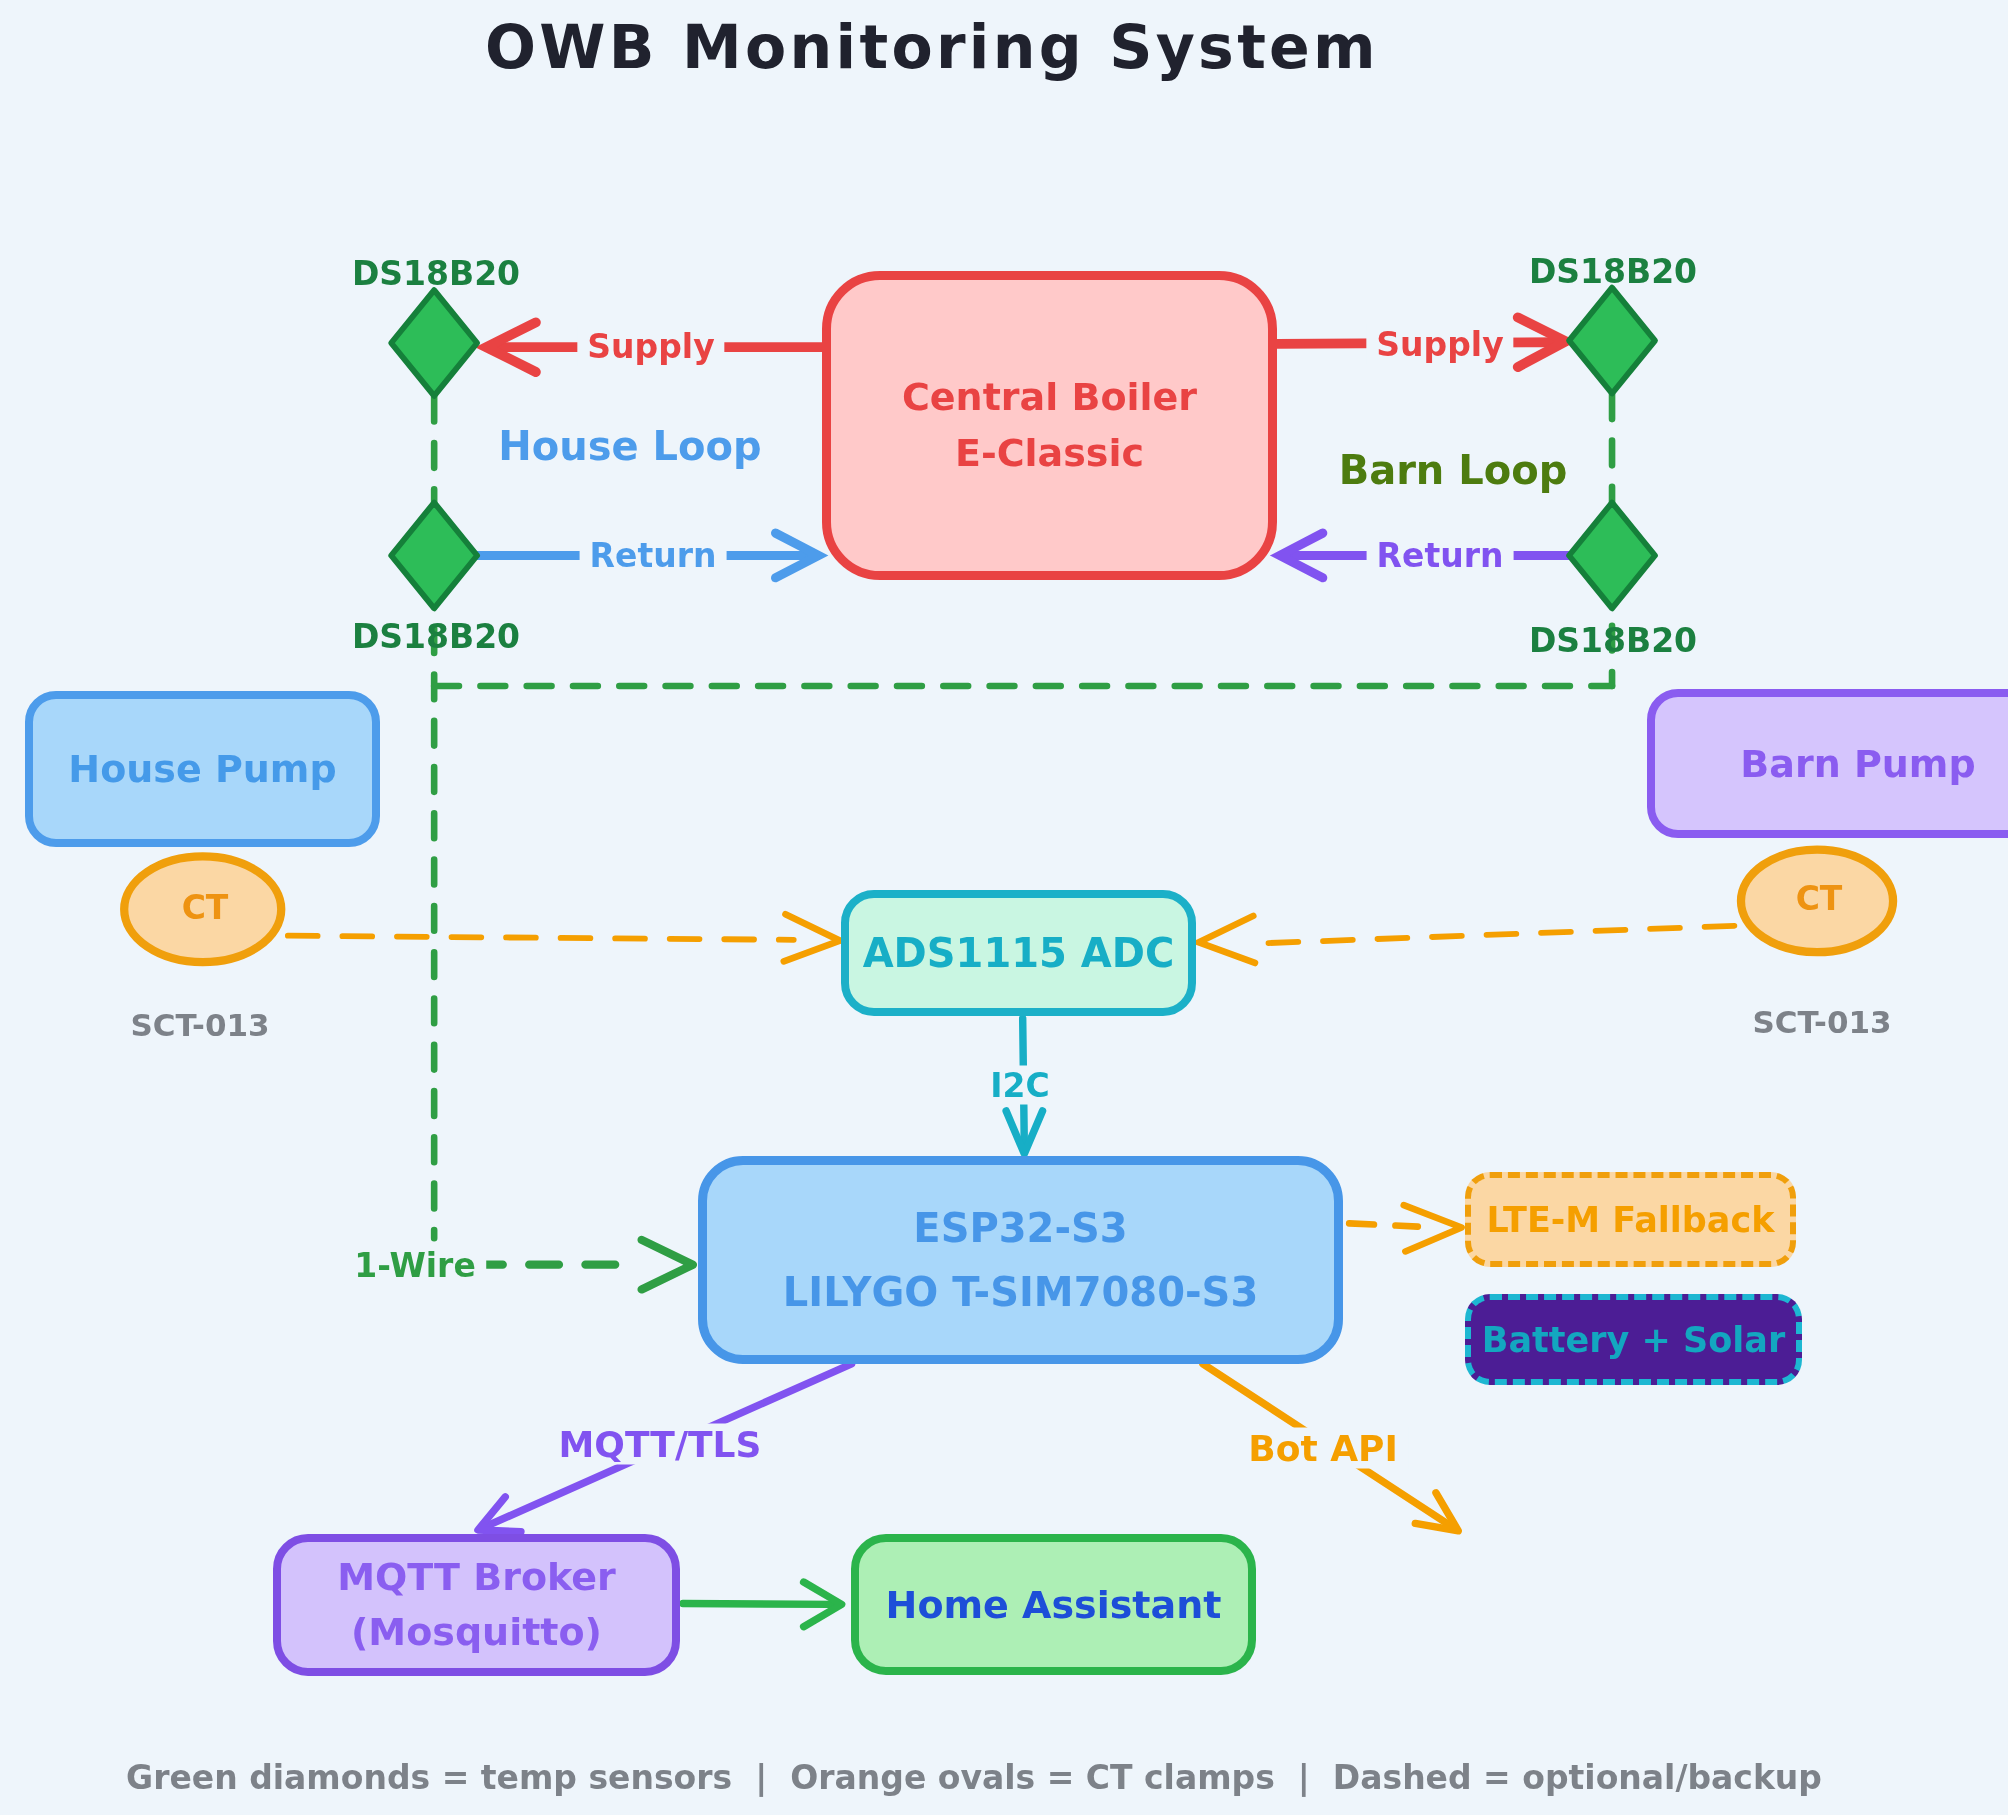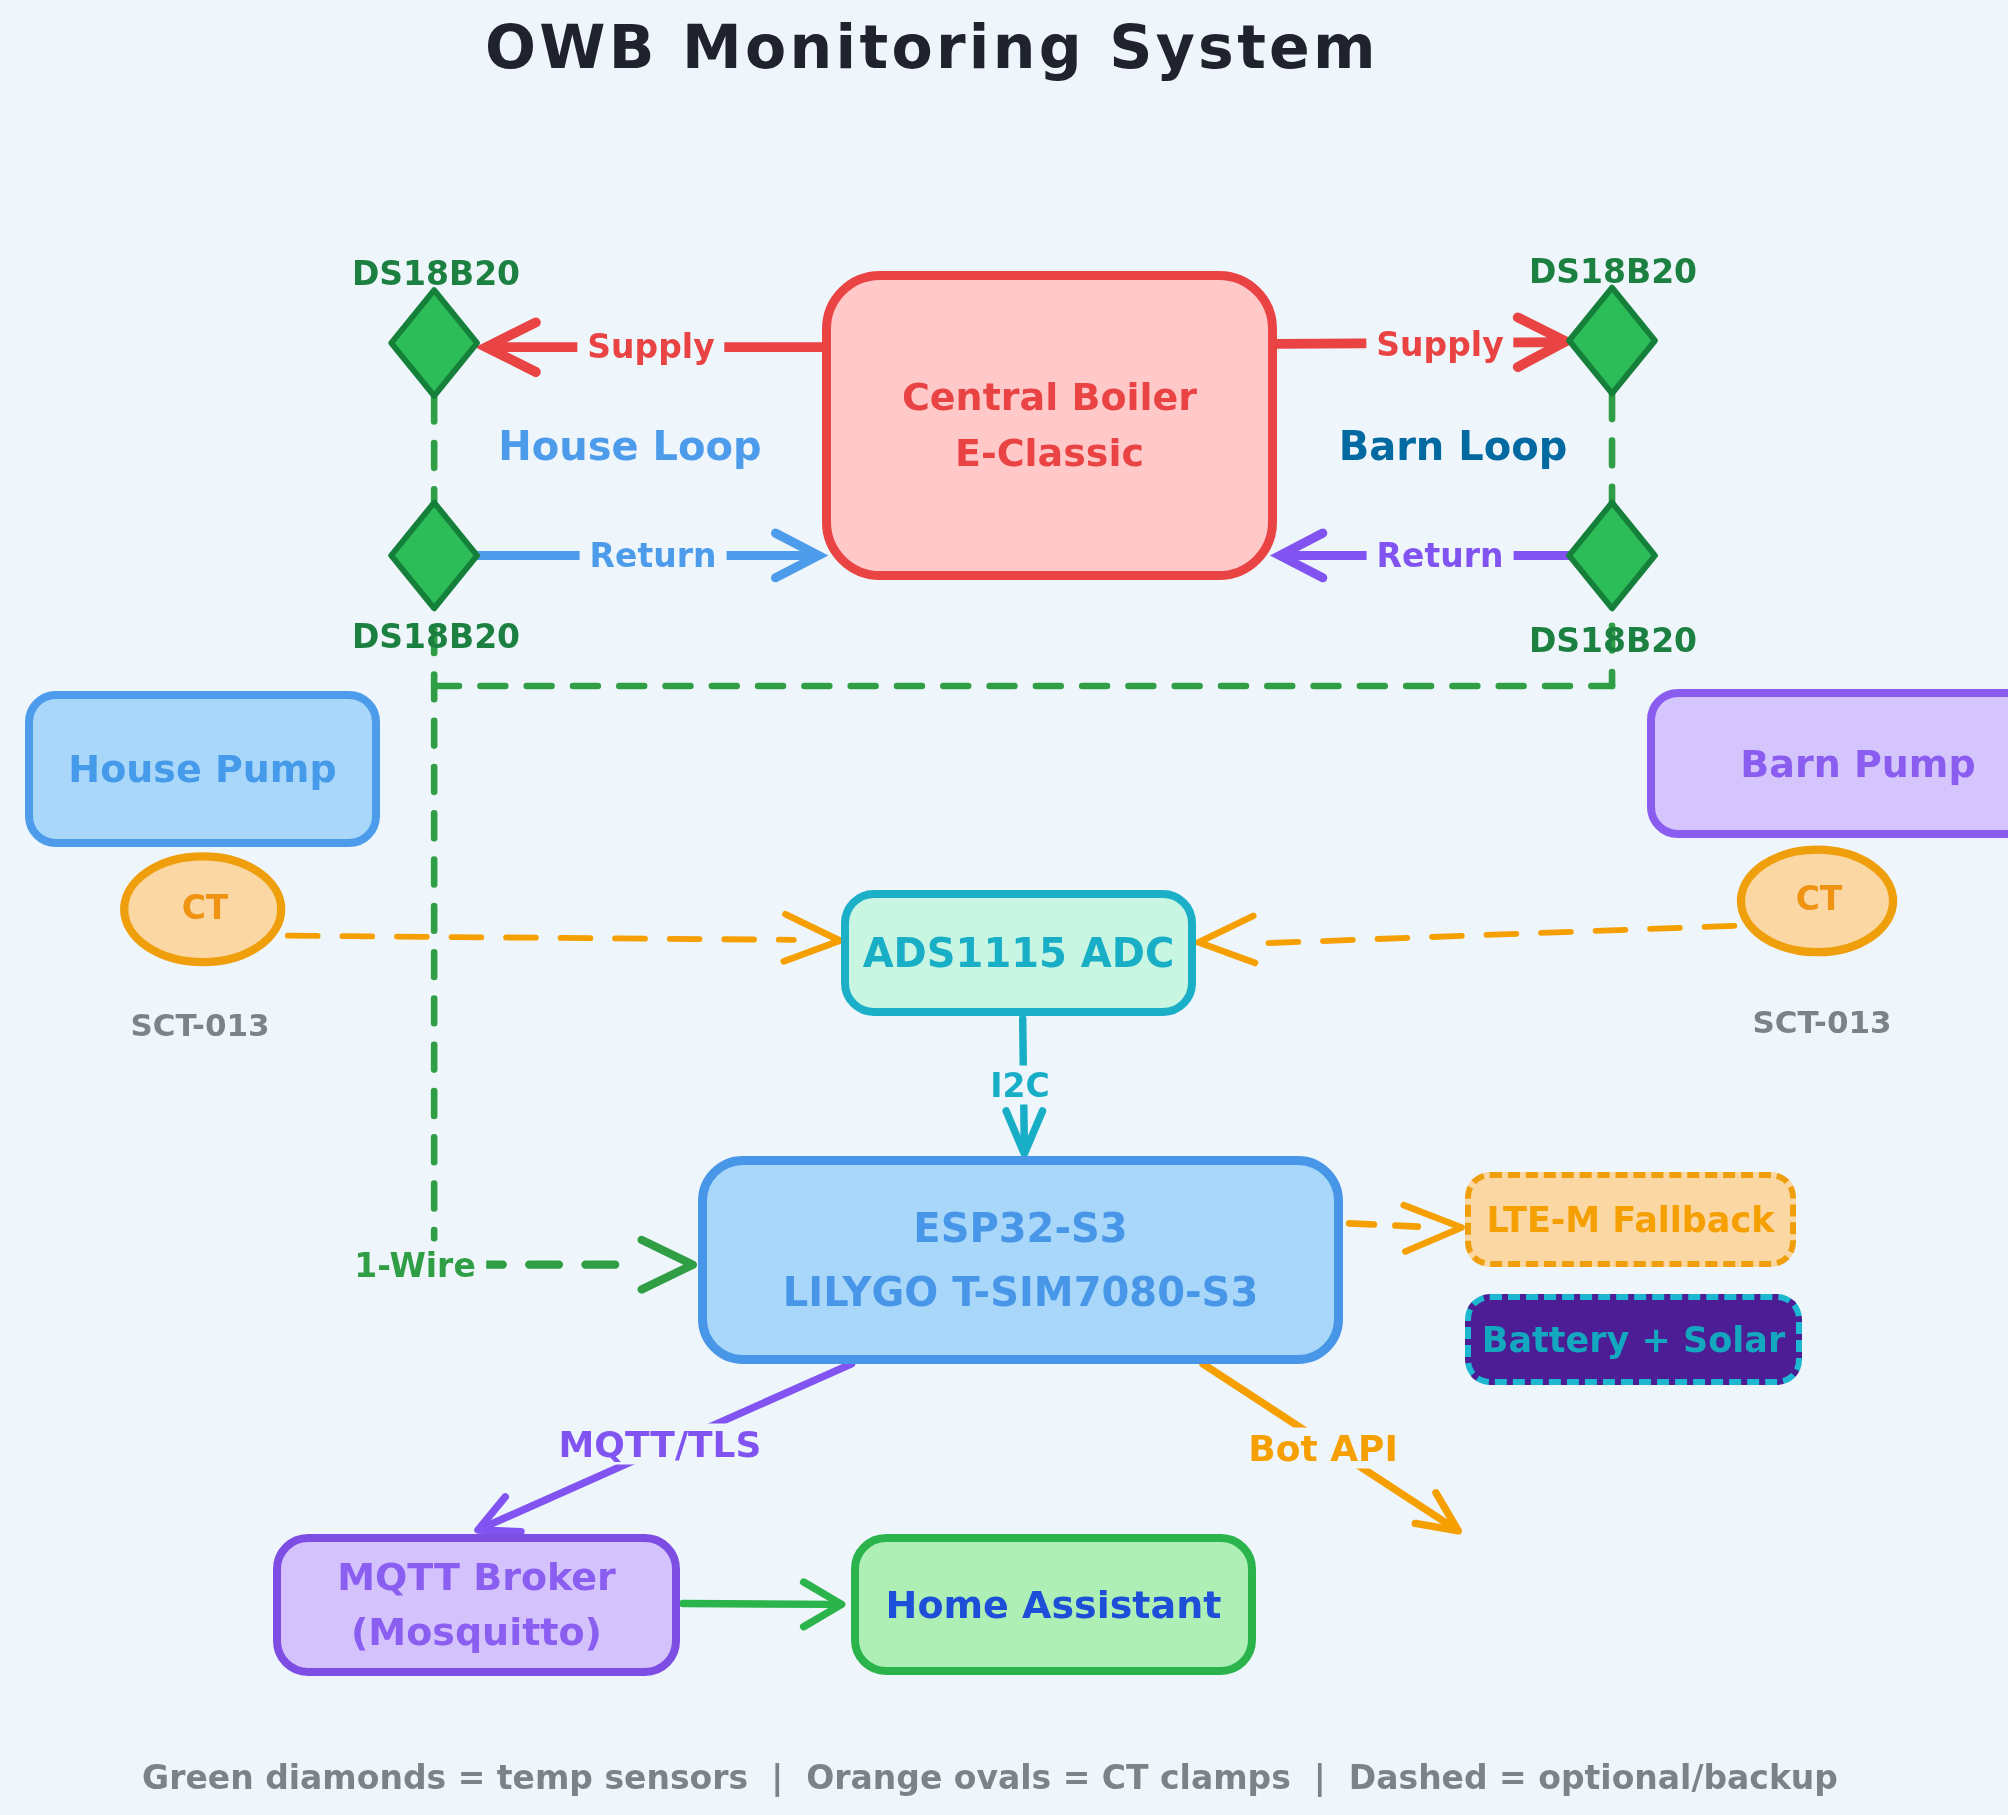--- a/index.html
+++ b/index.html
@@ -9,21 +9,21 @@
     font-family:"DejaVu Sans","Liberation Sans",sans-serif;
   }
   svg.wires{position:absolute;left:0;top:0;z-index:1;}
   .node{position:absolute;z-index:2;box-sizing:border-box;display:flex;flex-direction:column;
         align-items:center;justify-content:center;text-align:center;font-weight:700;}
   .lbl{position:absolute;z-index:3;transform:translate(-50%,-50%);font-weight:700;white-space:nowrap;}
   .onwire{background:#eef5fb;padding:0 10px;}
   .title{position:absolute;z-index:3;left:932px;top:47px;transform:translate(-50%,-50%);
          font-size:60px;font-weight:800;color:#20222e;letter-spacing:3.3px;white-space:nowrap;}
   .legend{position:absolute;z-index:3;left:974px;top:1777px;transform:translate(-50%,-50%);
-          font-size:33px;font-weight:700;color:#7d8289;white-space:pre;margin-left:16px;}
+          font-size:33px;font-weight:700;color:#7d8289;white-space:pre;}
 
   
   .boiler{left:822px;top:271px;width:455px;height:309px;background:#ffc9c9;border:9px solid #e94343;
           border-radius:58px;color:#e94343;font-size:38px;line-height:1.45;}
   .pump-house{left:25px;top:691px;width:355px;height:156px;background:#a8d7fa;border:8.3px solid #4d9ceb;
           border-radius:31px;color:#459ae9;font-size:38px;}
   .pump-barn{left:1647px;top:689px;width:422px;height:149px;background:#d5c5fd;border:8.3px solid #8a5cf0;
           border-radius:31px;color:#8a5cf0;font-size:38px;}
   .adc{left:841px;top:890px;width:355px;height:126px;background:#c9f6e2;border:8.3px solid #1cb0c8;
           border-radius:33px;color:#17aec6;font-size:40px;}
@@ -35,21 +35,21 @@
           border-radius:25px;color:#13a7c0;font-size:35px;}
   .mqtt{left:273px;top:1534px;width:407px;height:142px;background:#d3c2fc;border:8.3px solid #7e4ee4;
           border-radius:35px;color:#8a5ef0;font-size:38px;line-height:1.45;}
   .ha{left:851px;top:1534px;width:405px;height:141px;background:#adefb5;border:8.3px solid #2bb44b;
           border-radius:35px;color:#1d4ed8;font-size:38px;}
   .telegram{left:1430px;top:1534px;width:355px;height:141px;background:#ffeead;border:9px solid #f5a200;
           border-radius:37px;color:#f5a009;font-size:41px;}
 
   
   .red{color:#e94343;}  .blue{color:#4d9ceb;}  .violet{color:#8153f0;}
-  .lav{color:#0369a1;}  .green{color:#2f9e44;} .dkgreen{color:#1b8040;}
+  .lav{color:#4d7c0f;margin-top:24px;}  .green{color:#2f9e44;} .dkgreen{color:#1b8040;}
   .orange{color:#f59f00;} .cyan{color:#17aec6;} .gray{color:#7d8289;} .ct{color:#ee9312;}
   .f38{font-size:31px;} .f40{font-size:33px;} .f44{font-size:36px;} .f48{font-size:40px;}
 </style>
 </head>
 <body>
 
 <div class="canvas">
 
   <svg class="wires" width="2009" height="1816" viewBox="0 0 2430 2197">
 

